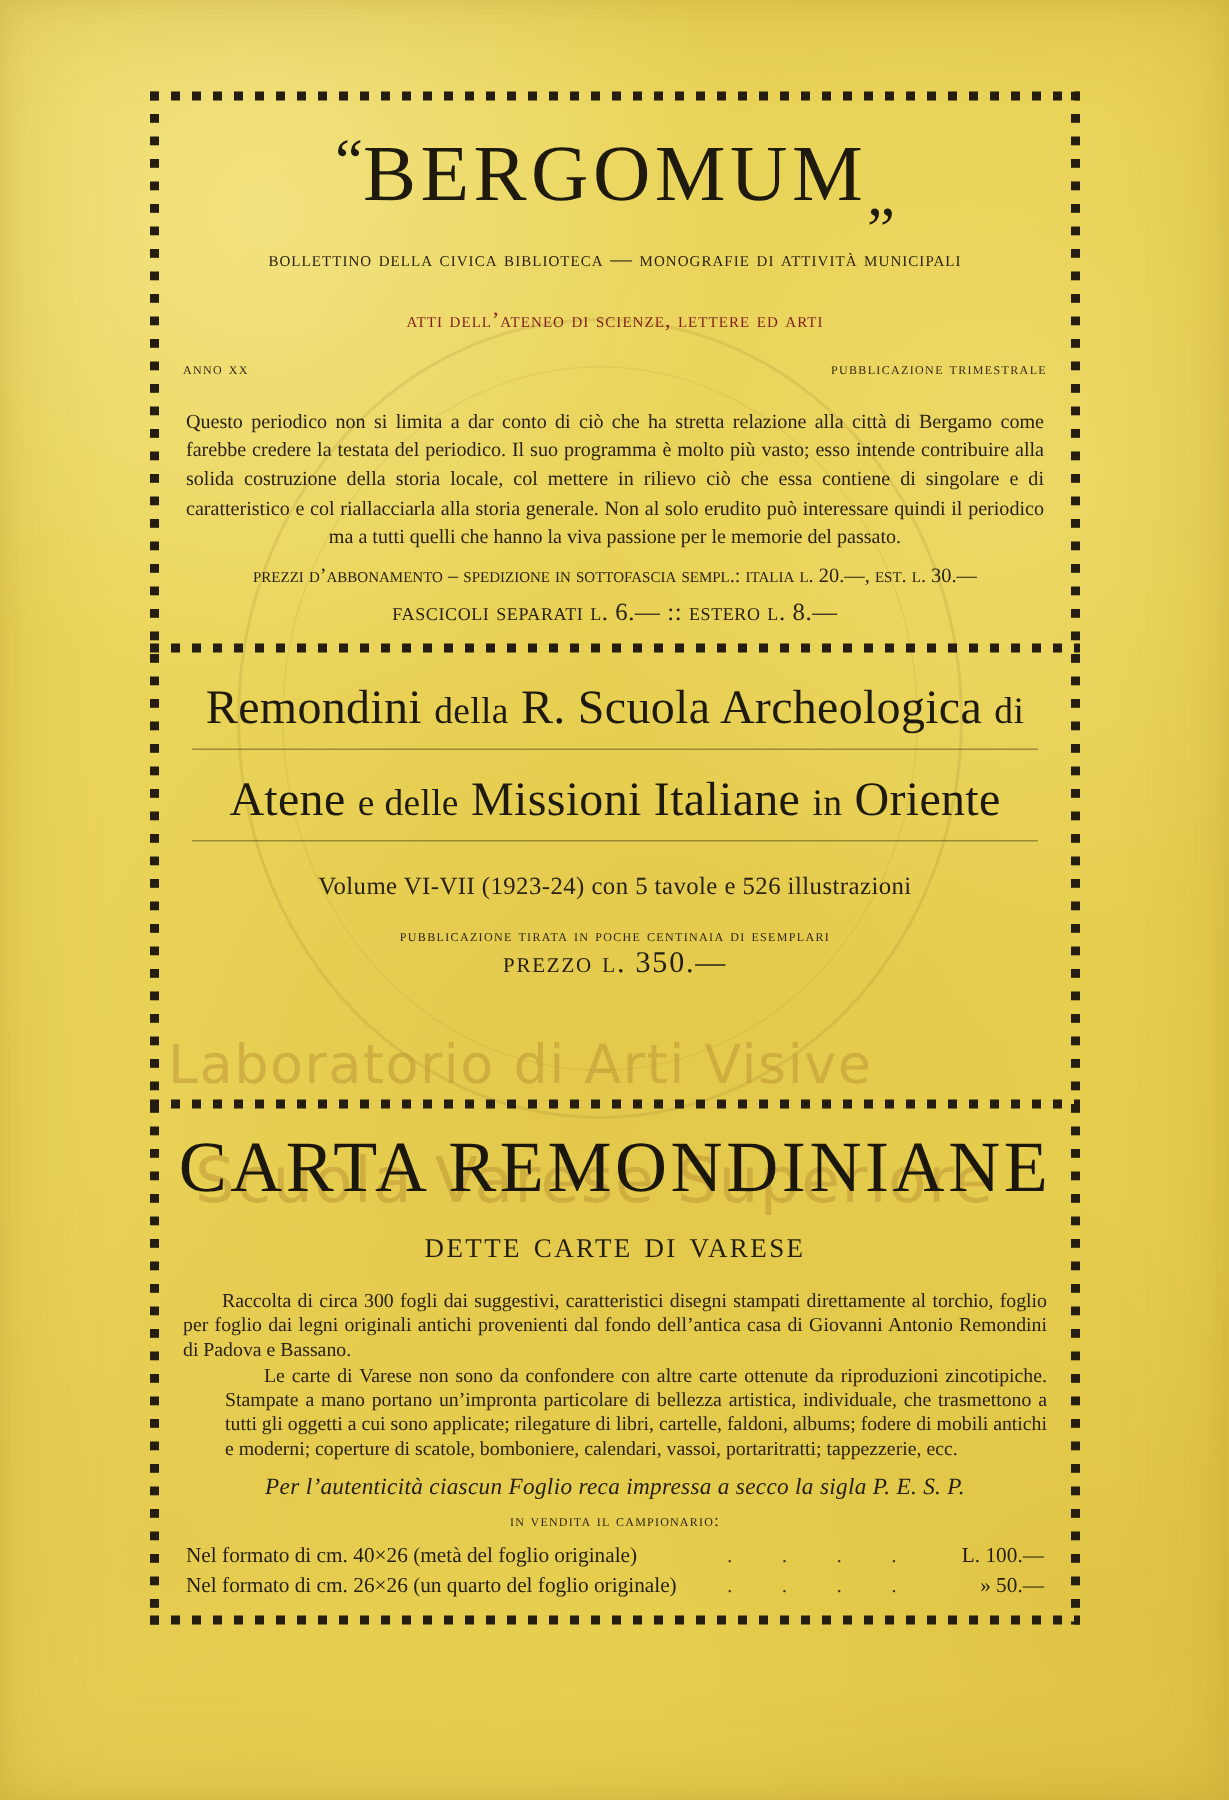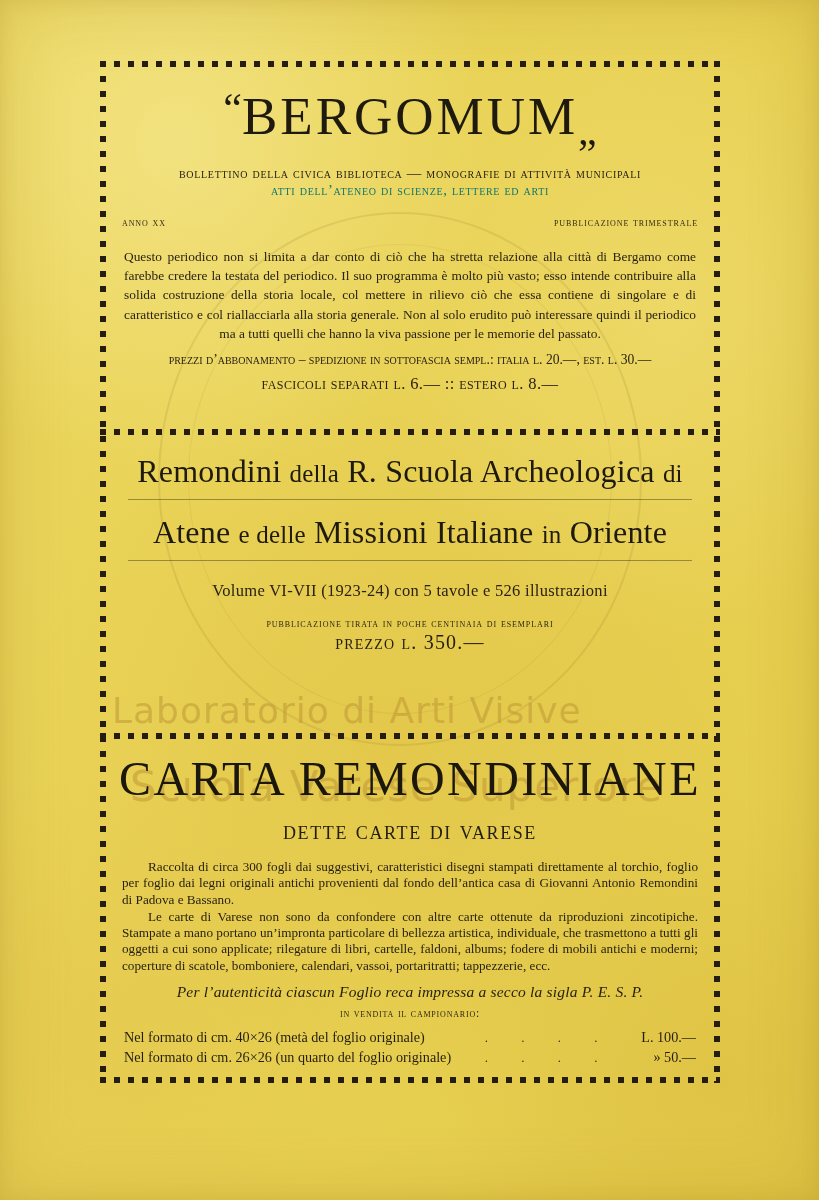--- a/index.html
+++ b/index.html
@@ -153,26 +153,26 @@
     margin-top: 14px;
     font-size: 14.5px;
     letter-spacing: 0.7px;
     font-variant: small-caps;
     text-transform: lowercase;
     color: #2a2212;
     white-space: nowrap;
   }
   .sub2 {
     text-align: center;
-    margin-top: 0;
+    margin-top: 24px;
     font-size: 14.5px;
     letter-spacing: 0.7px;
     font-variant: small-caps;
     text-transform: lowercase;
-    color: #0f766e;
+    color: #7f1d1d;
   }
 
   .annorow {
     display: flex;
     justify-content: space-between;
     align-items: baseline;
     margin-top: 17px;
     padding: 0 8px;
     font-size: 11.5px;
     letter-spacing: 0.9px;
@@ -286,21 +286,21 @@
   .cr-sub .big { font-size: 25px; margin-top: 25px; }
 
   .cr-body {
     margin: 14px 8px 0 8px;
     font-size: 13.2px;
     line-height: 16.3px;
     text-align: justify;
     color: #2a2214;
   }
   .cr-body p { margin: 0; text-indent: 26px; }
-  .cr-body p + p { margin-top: 1px; }
+  .cr-body p + p { margin-top: 1px; margin-left: 28px; }
 
   .cr-auth {
     text-align: center;
     margin-top: 9px;
     font-style: italic;
     font-size: 15.5px;
     letter-spacing: 0.2px;
     color: #241e10;
   }
   .cr-vendita {

